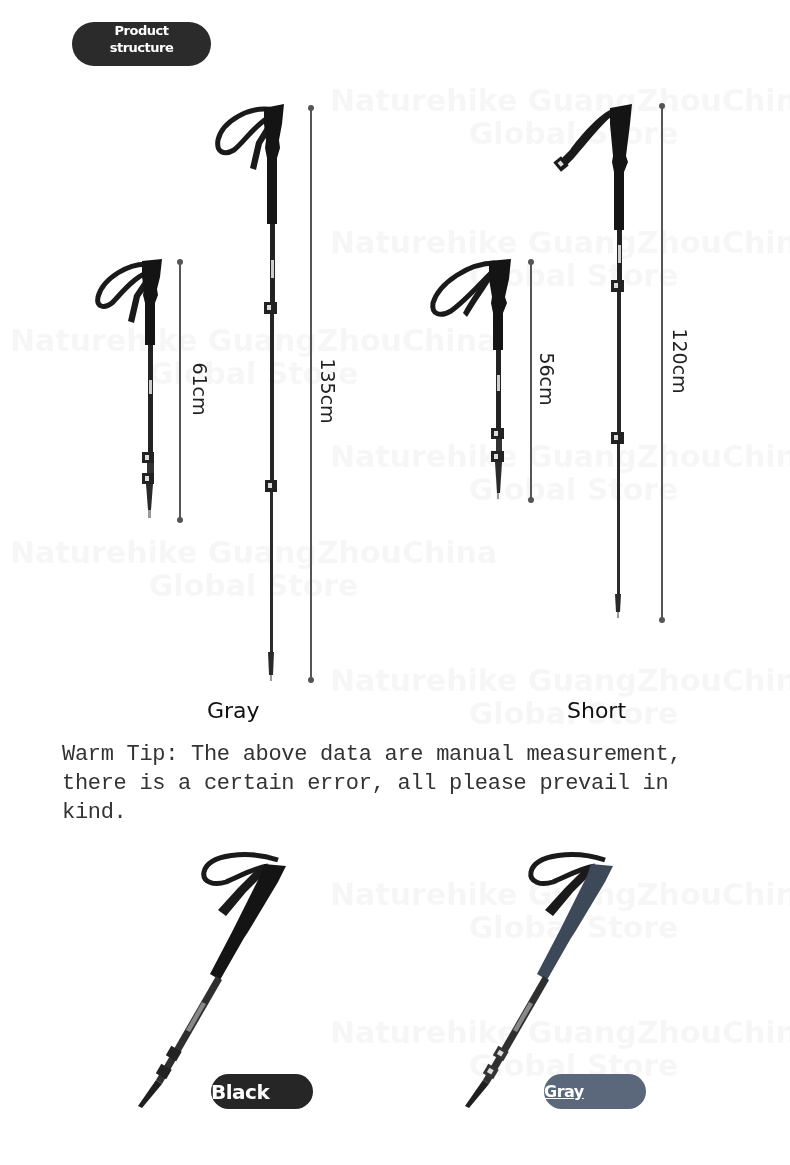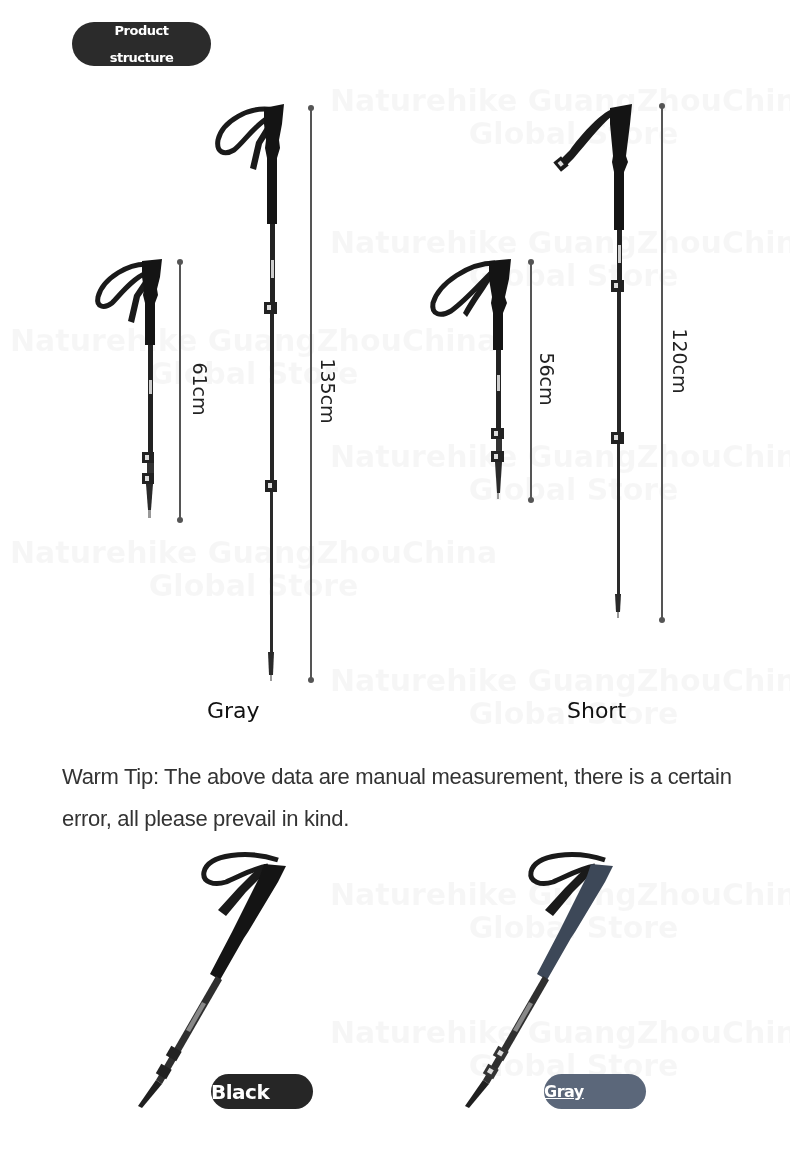--- a/index.html
+++ b/index.html
@@ -7,21 +7,21 @@
   body { position: relative; font-family: "Liberation Sans", "DejaVu Sans", sans-serif; color: #222; }
 
   .watermark {
     position: absolute; color: rgba(0,0,0,0.035);
     font-family: "DejaVu Sans", sans-serif; font-size: 30px; font-weight: bold;
     white-space: nowrap; pointer-events: none; line-height: 1.1; text-align: center;
   }
 
   .pill {
     position: absolute; border-radius: 22px; color: #fff; font-weight: bold;
-    display: flex; align-items: center; justify-content: space-between; text-align: center;
+    display: flex; align-items: center; justify-content: flex-start; text-align: center;
     font-family: "DejaVu Sans", sans-serif; letter-spacing: -0.5px;
   }
   .pill-structure { left: 72px; top: 22px; width: 139px; height: 44px; background: #2b2b2b; font-size: 13px; line-height: 17px; flex-direction: column; }
   .pill-black { left: 211px; top: 1074px; width: 102px; height: 35px; background: #262626; font-size: 20px; }
   .pill-gray  { left: 544px; top: 1074px; width: 102px; height: 35px; background: #5b677a; font-size: 16px; text-decoration: underline; }
 
   .dim-line { position: absolute; width: 2px; background: #555; }
   .dim-line::before, .dim-line::after {
     content: ""; position: absolute; left: -2px; width: 6px; height: 6px; border-radius: 50%; background: #555;
   }
@@ -31,22 +31,22 @@
   .dim-label {
     position: absolute; font-family: "DejaVu Sans", sans-serif; font-size: 19px; color: #222;
     transform: rotate(90deg); transform-origin: center center; white-space: nowrap;
   }
 
   .size-label {
     position: absolute; font-family: "DejaVu Sans", sans-serif; font-size: 22px; color: #111; font-weight: 500;
   }
 
   .tip {
-    position: absolute; left: 62px; top: 756px; width: 680px;
-    font-family: Liberation Sans, sans-serif; font-size: 22px; line-height: 42px; color: #333;
+    position: absolute; left: 62px; top: 740px; width: 680px;
+    font-family: Liberation Mono, monospace; font-size: 22px; line-height: 29px; color: #333;
     letter-spacing: -0.3px;
   }
 
   svg.pole { position: absolute; overflow: visible; }
 </style>
 </head>
 <body>
 
 <div class="watermark" style="left:330px; top:84px;">
   <div>Naturehike GuangZhouChina</div>

